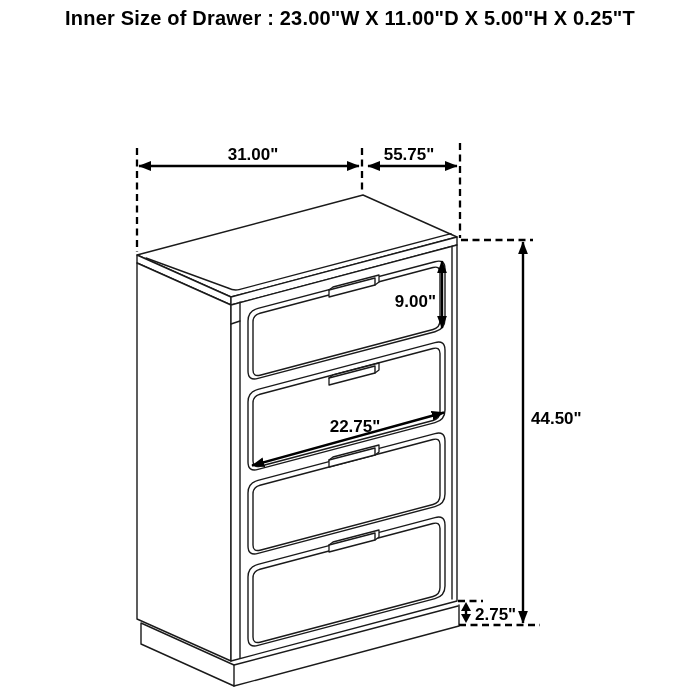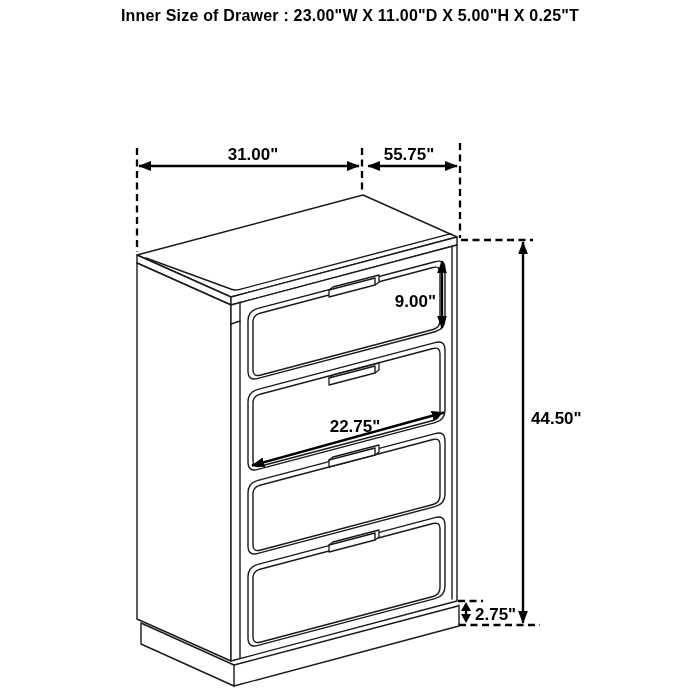--- a/index.html
+++ b/index.html
@@ -1,19 +1,19 @@
 <!DOCTYPE html>
 <html><head>
 <meta charset="utf-8">
 <style>
   html,body{margin:0;padding:0;background:#ffffff;}
   .page{position:relative;width:700px;height:700px;background:#ffffff;overflow:hidden;
         font-family:"Liberation Sans",sans-serif;}
   .title{position:absolute;top:7px;left:0;width:700px;text-align:center;
-         font-size:16px;font-weight:bold;color:#000;letter-spacing:0.2px;}
+         font-size:20px;font-weight:bold;color:#000;letter-spacing:0.2px;}
   svg{position:absolute;top:0;left:0;}
   .ln{fill:none;stroke:#1a1a1a;stroke-width:1.4;stroke-linejoin:round;stroke-linecap:round;}
   .face{fill:#ffffff;stroke:#1a1a1a;stroke-width:1.4;stroke-linejoin:round;}
   .hnd{fill:#ffffff;stroke:#1a1a1a;stroke-width:1.3;stroke-linejoin:round;}
   .dim{fill:none;stroke:#000000;stroke-width:2.4;}
   .dash{fill:none;stroke:#000000;stroke-width:2.3;stroke-dasharray:7 4.5;}
   .dtxt{font-family:"Liberation Sans",sans-serif;font-size:17px;font-weight:bold;fill:#000;}
   .arrfill{fill:#000;stroke:none;}
 </style>
 </head>

